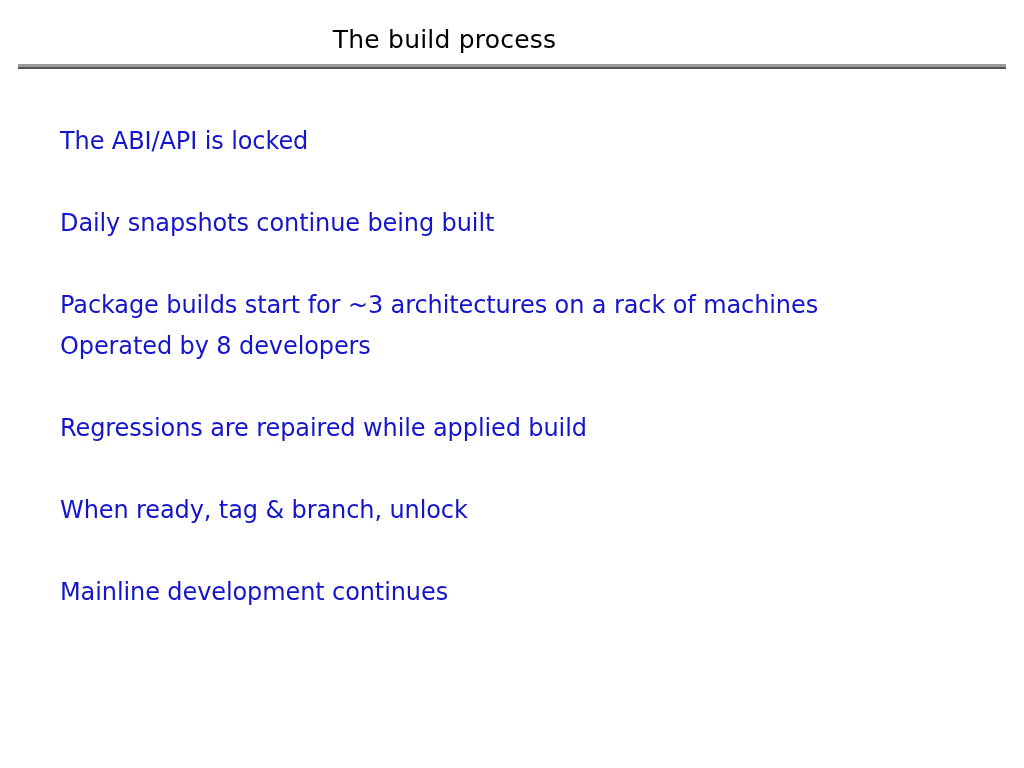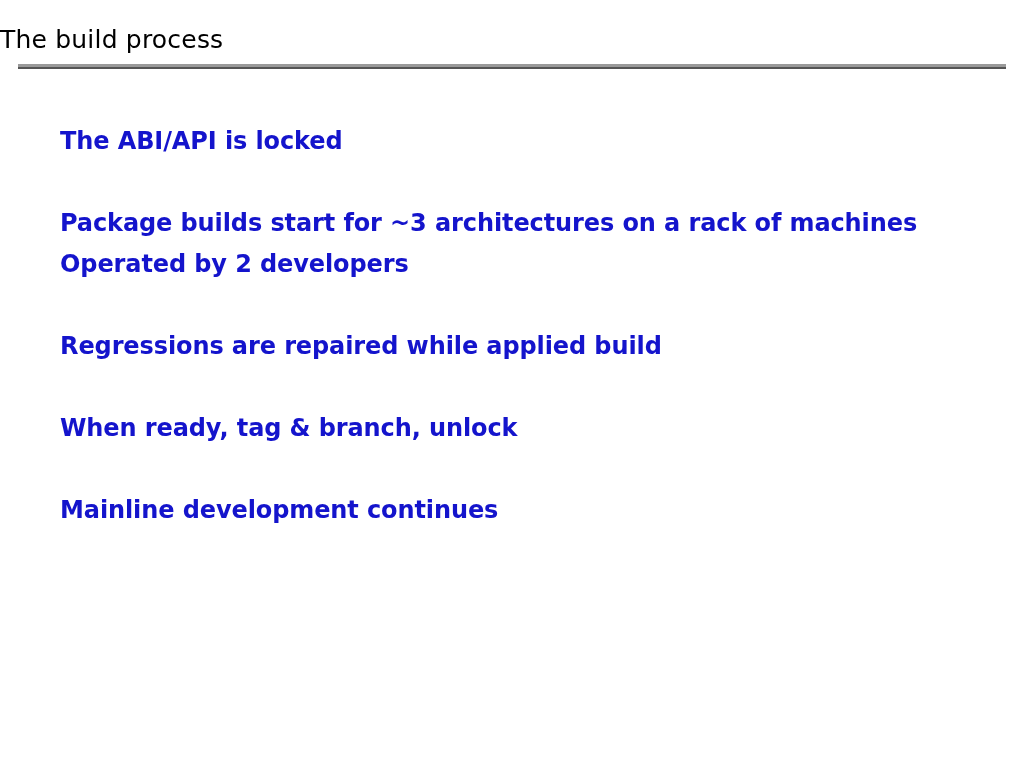--- a/index.html
+++ b/index.html
@@ -21,20 +21,21 @@
     background: #ffffff;
     box-sizing: border-box;
   }
 
   
   .slide-title {
     position: absolute;
     left: 0;
     top: 24px;
     width: 889px;
+    text-align: center;
     font-family: "DejaVu Sans", sans-serif;
     font-size: 25px;
     font-weight: 400;
     letter-spacing: 0.2px;
     color: #000000;
     line-height: 32px;
     white-space: nowrap;
   }
 
   
@@ -74,21 +75,21 @@
     margin: 0 0 41px 0;
     padding: 0;
   }
   .para-block:last-child {
     margin-bottom: 4px;
   }
 
   .para-line {
     font-family: "DejaVu Sans", sans-serif;
     font-size: 24px;
-    font-weight: 700;
+    font-weight: 400;
     color: #1414cc;
     line-height: 41px;
     letter-spacing: -0.1px;
     white-space: nowrap;
   }
 </style>
 </head>
 <body>
 
 <div class="slide">
@@ -98,22 +99,25 @@
   <div class="title-rule">
     <div class="rule-top"></div>
     <div class="rule-bottom"></div>
   </div>
 
   <div class="body-content">
       <div class="para-block">
         <div class="para-line">The ABI/API is locked</div>
       </div>
       <div class="para-block">
+        <div class="para-line">Daily snapshots continue being built</div>
+      </div>
+      <div class="para-block">
         <div class="para-line">Package builds start for ~3 architectures on a rack of machines</div>
-        <div class="para-line">Operated by 2 developers</div>
+        <div class="para-line">Operated by 8 developers</div>
       </div>
       <div class="para-block">
         <div class="para-line">Regressions are repaired while applied build</div>
       </div>
       <div class="para-block">
         <div class="para-line">When ready, tag &amp; branch, unlock</div>
       </div>
       <div class="para-block">
         <div class="para-line">Mainline development continues</div>
       </div>

